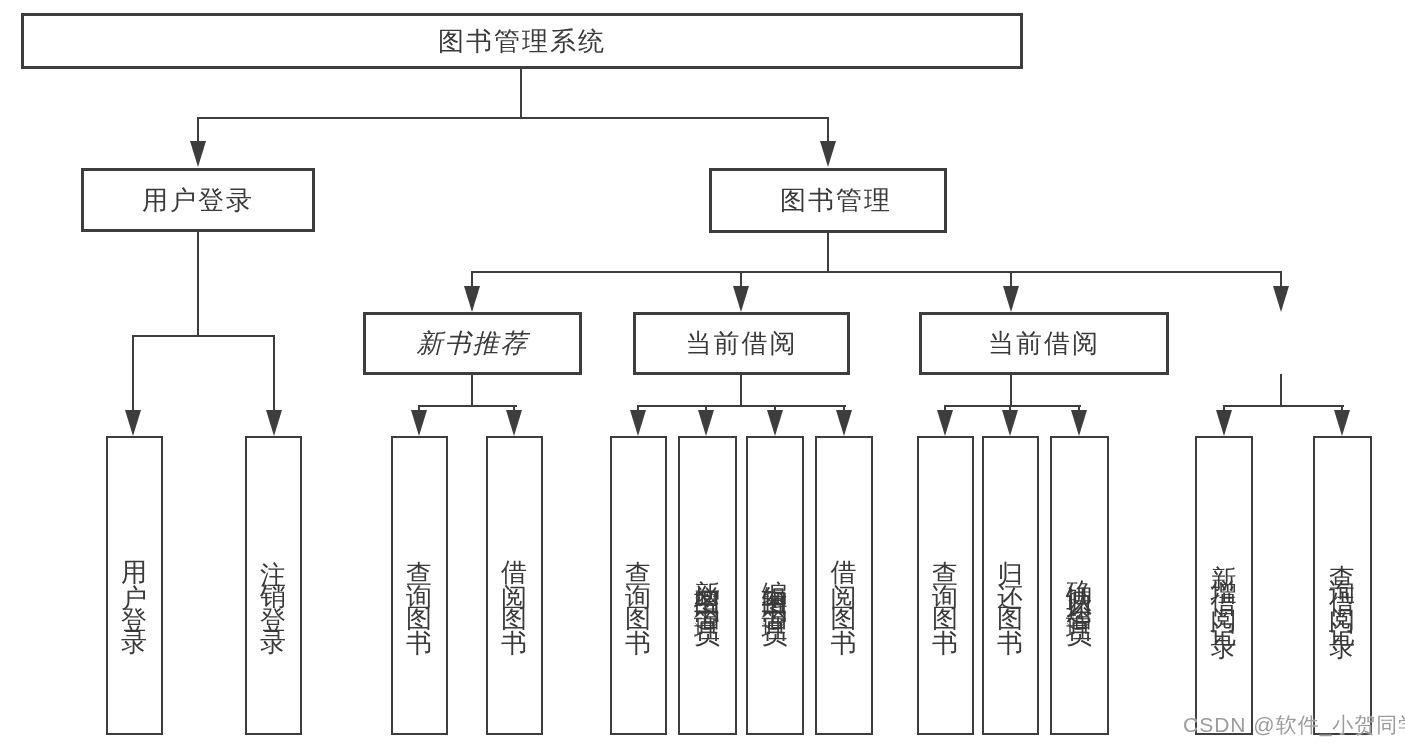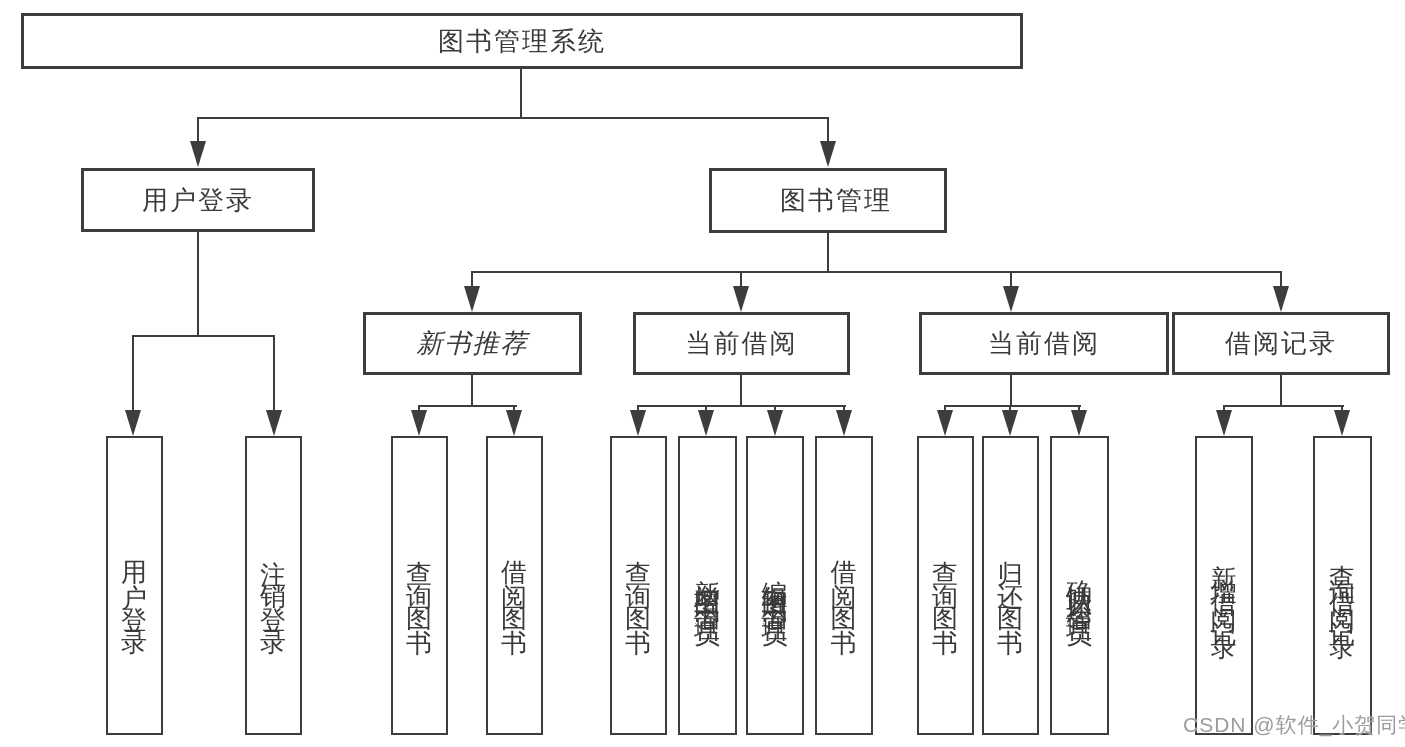--- a/index.html
+++ b/index.html
@@ -61,21 +61,20 @@
   <div class="line" style="left:1010px;top:271px;width:2px;height:16px;"></div>
   <div class="line" style="left:1280px;top:271px;width:2px;height:16px;"></div>
   <div class="arrow" style="left:464px;top:286px;"></div>
   <div class="arrow" style="left:733px;top:286px;"></div>
   <div class="arrow" style="left:1003px;top:286px;"></div>
   <div class="arrow" style="left:1273px;top:286px;"></div>
 
   <div class="node" style="left:363px;top:312px;width:219px;height:63px;font-style:italic;">新书推荐</div>
   <div class="node" style="left:633px;top:312px;width:217px;height:63px;">当前借阅</div>
   <div class="node" style="left:903px;top:312px;width:250px;height:63px;margin-left:16px;">当前借阅</div>
-  <div class="node" style="left:1172px;top:312px;width:218px;height:63px;">借阅记录</div>
 
   <div class="line" style="left:471px;top:374px;width:2px;height:32px;"></div>
   <div class="line" style="left:740px;top:374px;width:2px;height:32px;"></div>
   <div class="line" style="left:1010px;top:374px;width:2px;height:32px;"></div>
   <div class="line" style="left:1280px;top:374px;width:2px;height:32px;"></div>
 
   <div class="line" style="left:418px;top:405px;width:99px;height:2px;"></div>
   <div class="line" style="left:637px;top:405px;width:209px;height:2px;"></div>
   <div class="line" style="left:944px;top:405px;width:137px;height:2px;"></div>
   <div class="line" style="left:1223px;top:405px;width:121px;height:2px;"></div>

